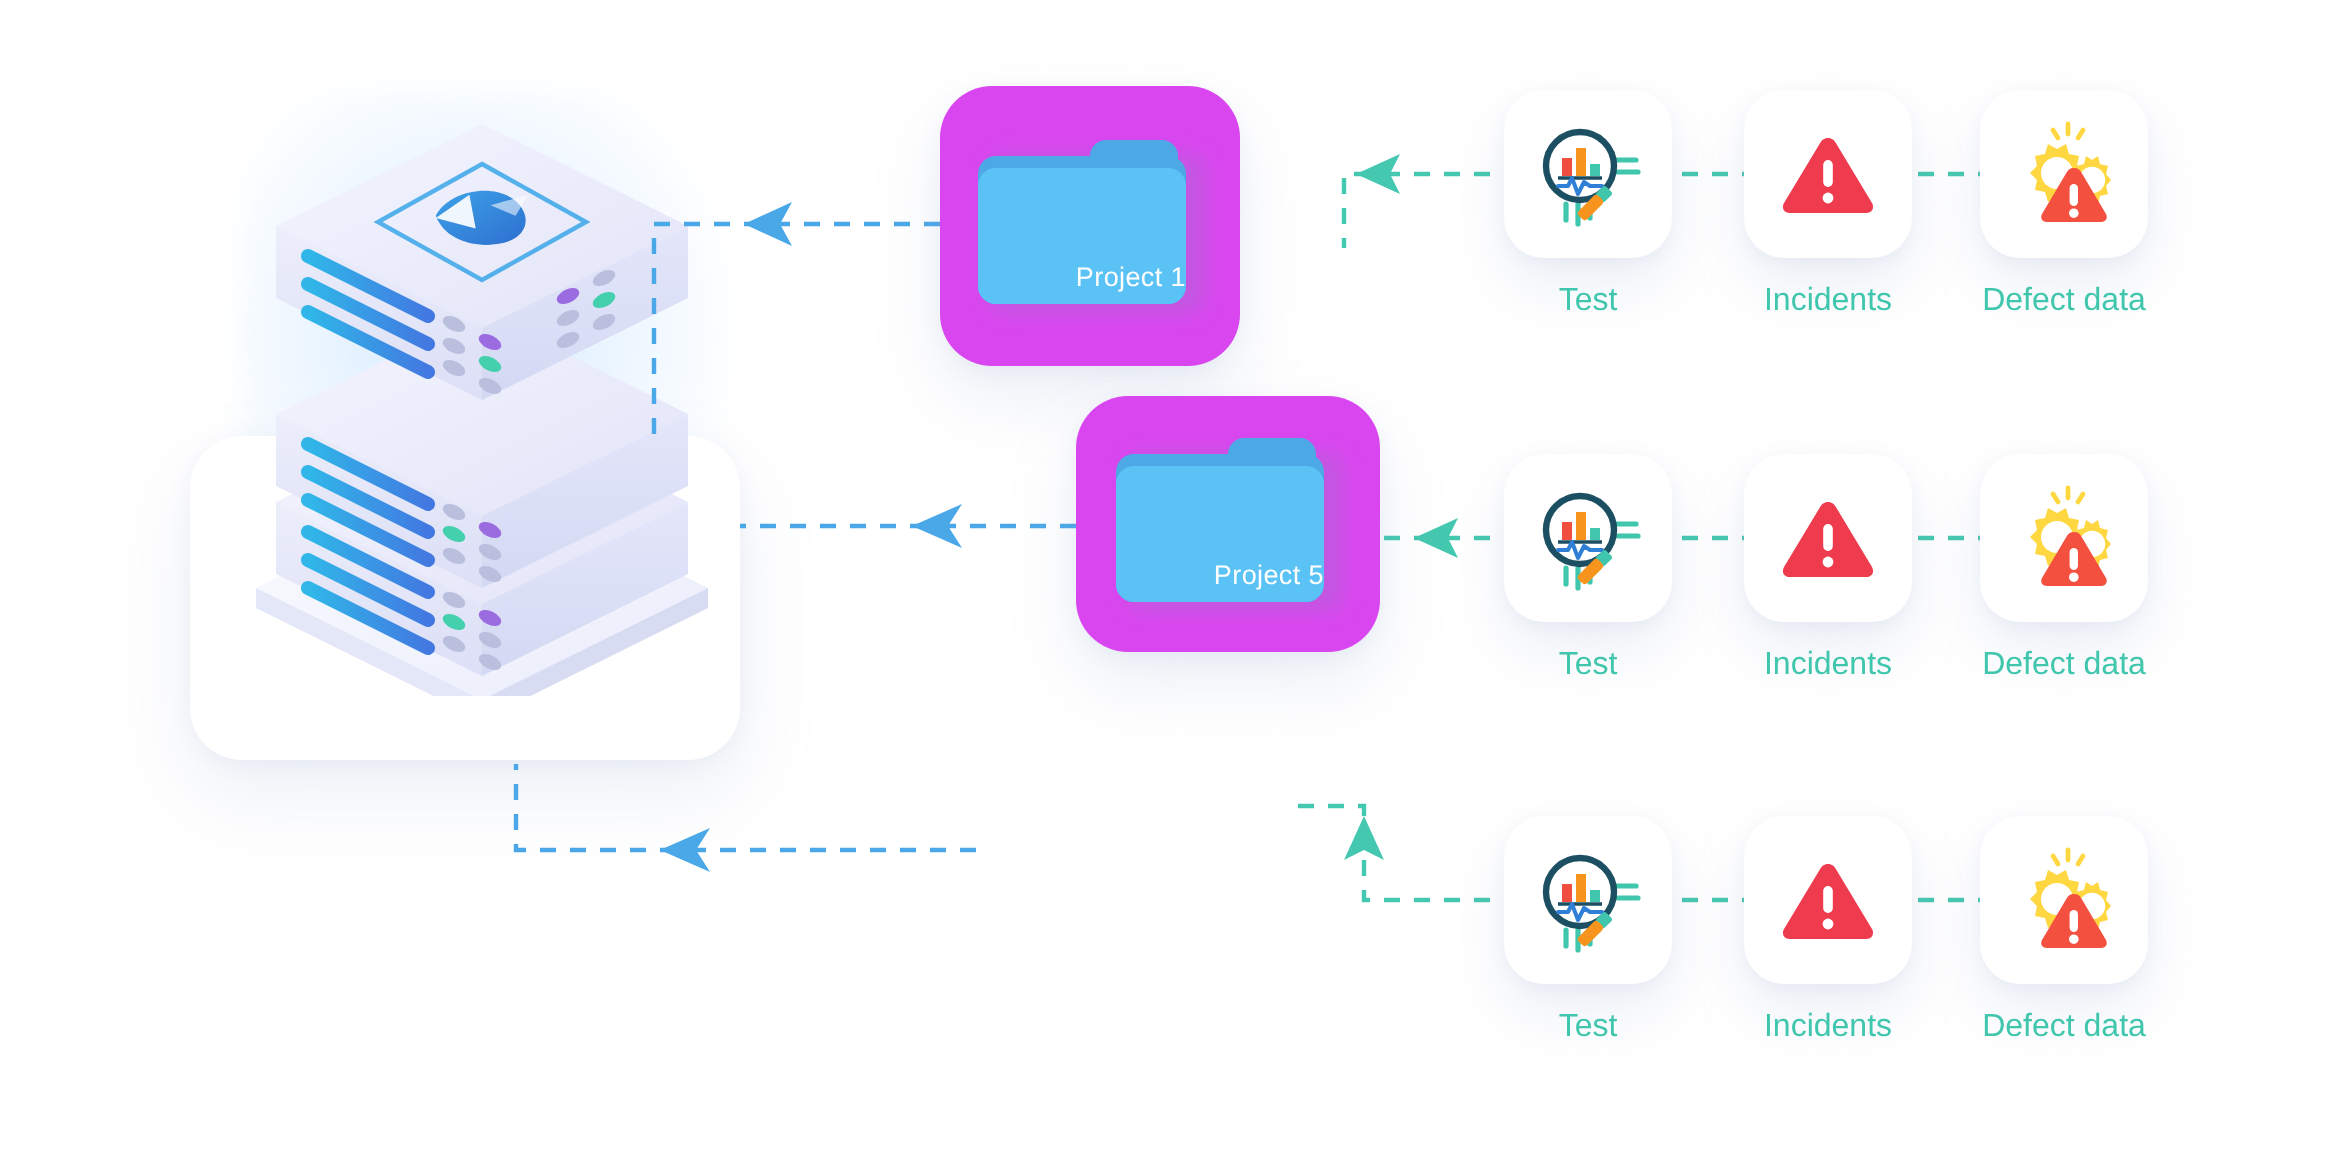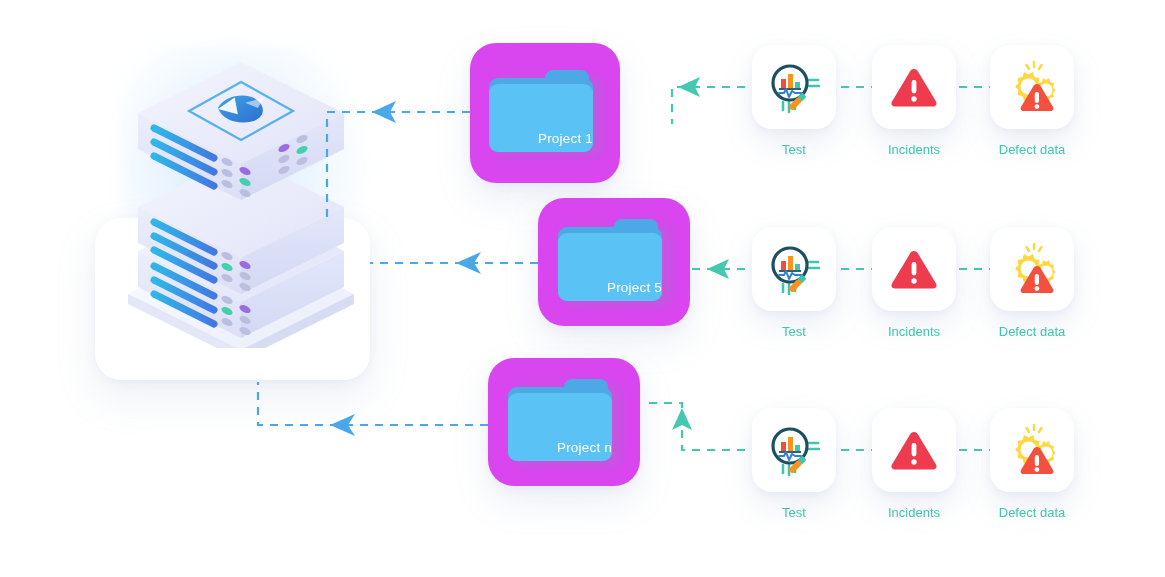--- a/index.html
+++ b/index.html
@@ -57,21 +57,21 @@
   }
 
   
   .metric{position:absolute;width:84px;}
   .metric .box{
     width:84px;height:84px;background:#ffffff;border-radius:20px;
     box-shadow:0 14px 28px rgba(143,163,200,.17), 0 2px 8px rgba(150,170,210,.10);
     display:flex;align-items:center;justify-content:center;
   }
   .metric .cap{
-    margin-top:13px;text-align:center;font-size:13px;color:#3fc6ad;
+    margin-top:13px;text-align:center;font-size:16px;color:#3fc6ad;
     white-space:nowrap;
   }
   .metric .cap.wide{margin-left:-14px;margin-right:-14px;}
 </style>
 </head>
 <body>
 
 <div class="stage">
 
   <div class="server-glow"></div>
@@ -257,29 +257,20 @@
   <div class="proj-card" style="left:538px;top:198px;width:152px;height:128px;">
     <div class="folder">
       <div class="shadow"></div>
       <div class="tab"></div>
       <div class="back"></div>
       <div class="front"></div>
       <div class="label">Project 5</div>
     </div>
   </div>
 
-  <div class="proj-card" style="left:488px;top:358px;width:152px;height:128px;">
-    <div class="folder">
-      <div class="shadow"></div>
-      <div class="tab"></div>
-      <div class="back"></div>
-      <div class="front"></div>
-      <div class="label">Project n</div>
-    </div>
-  </div>
 
   <div class="metric" style="left:752px;top:45px;">
     <div class="box">
       <svg width="58" height="58" viewBox="0 0 58 58">
         <g stroke="#3fc6ad" stroke-width="2.6" stroke-linecap="round">
           <path d="M41 22 L53 22"></path>
             <path d="M44 28 L54 28"></path>
           <path d="M18 44 L18 52"></path>
             <path d="M24 44 L24 54"></path>
             <path d="M30 45 L30 51"></path>

